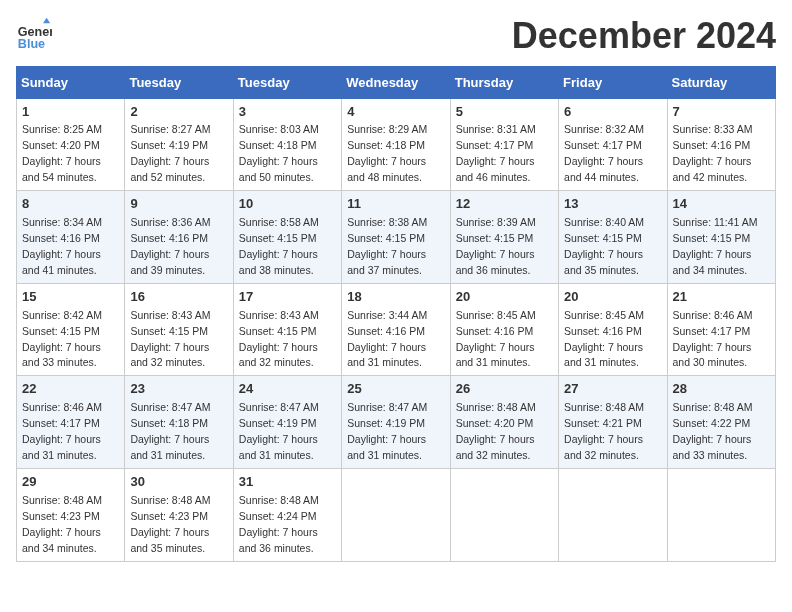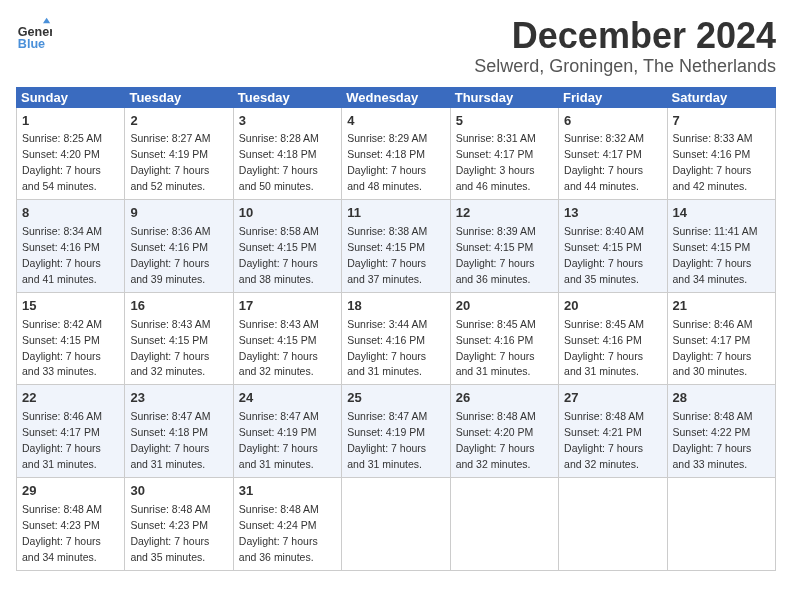--- a/index.html
+++ b/index.html
@@ -19,41 +19,41 @@
     .logo {
       display: flex;
       align-items: center;
       gap: 4px;
     }
     .logo-icon {
       width: 36px;
       height: 36px;
     }
     .title-block {
-      text-align: right;
+      text-align: center;
     }
     .month-title {
       font-size: 36px;
       font-weight: bold;
       color: #333;
       line-height: 1.1;
     }
     .location-title {
       font-size: 18px;
       color: #555;
     }
     table {
       width: 100%;
       border-collapse: collapse;
       font-size: 11px;
     }
     thead tr th {
       background-color: #3a6bbf;
       color: #fff;
-      padding: 2px 4px;
+      padding: 8px 4px;
       text-align: left;
       font-size: 13px;
       font-weight: bold;
       border: 1px solid #3a6bbf;
     }
     tbody tr td {
       border: 1px solid #ccc;
       vertical-align: top;
       padding: 4px 5px;
       height: 88px;
@@ -87,43 +87,42 @@
 <div class="header">
   <div class="logo">
     <svg class="logo-icon" viewBox="0 0 40 40">
       <text x="2" y="22" font-size="14" font-weight="bold" fill="#333" font-family="Arial">General</text>
       <text x="2" y="36" font-size="14" font-weight="bold" fill="#4a90d9" font-family="Arial">Blue</text>
       <polygon points="30,8 38,8 34,2" fill="#4a90d9"></polygon>
     </svg>
   </div>
   <div class="title-block">
     <div class="month-title">December 2024</div>
-    <div class="location-title">Selwerd, Groningen, The Netherlands</div>
   </div>
 </div>
 
 <table>
   <thead>
     <tr id="header-row">
     <th>Sunday</th>
         <th>Tuesday</th>
         <th>Tuesday</th>
         <th>Wednesday</th>
         <th>Thursday</th>
         <th>Friday</th>
         <th>Saturday</th>
       </tr>
   </thead>
   <tbody id="calendar-body">
   <tr>
         <td><span class="day-number">1</span><span class="day-info">Sunrise: 8:25 AM</span><br><span class="day-info">Sunset: 4:20 PM</span><br><span class="day-info">Daylight: 7 hours and 54 minutes.</span></td>
         <td><span class="day-number">2</span><span class="day-info">Sunrise: 8:27 AM</span><br><span class="day-info">Sunset: 4:19 PM</span><br><span class="day-info">Daylight: 7 hours and 52 minutes.</span></td>
-        <td><span class="day-number">3</span><span class="day-info">Sunrise: 8:28 AM</span><br><span class="day-info">Sunset: 4:18 PM</span><br><span class="day-info">Daylight: 7 hours and 50 minutes.</span></td>
+        <td><span class="day-number">3</span><span class="day-info">Sunrise: 8:03 AM</span><br><span class="day-info">Sunset: 4:18 PM</span><br><span class="day-info">Daylight: 7 hours and 50 minutes.</span></td>
         <td><span class="day-number">4</span><span class="day-info">Sunrise: 8:29 AM</span><br><span class="day-info">Sunset: 4:18 PM</span><br><span class="day-info">Daylight: 7 hours and 48 minutes.</span></td>
-        <td><span class="day-number">5</span><span class="day-info">Sunrise: 8:31 AM</span><br><span class="day-info">Sunset: 4:17 PM</span><br><span class="day-info">Daylight: 3 hours and 46 minutes.</span></td>
+        <td><span class="day-number">5</span><span class="day-info">Sunrise: 8:31 AM</span><br><span class="day-info">Sunset: 4:17 PM</span><br><span class="day-info">Daylight: 7 hours and 46 minutes.</span></td>
         <td><span class="day-number">6</span><span class="day-info">Sunrise: 8:32 AM</span><br><span class="day-info">Sunset: 4:17 PM</span><br><span class="day-info">Daylight: 7 hours and 44 minutes.</span></td>
         <td><span class="day-number">7</span><span class="day-info">Sunrise: 8:33 AM</span><br><span class="day-info">Sunset: 4:16 PM</span><br><span class="day-info">Daylight: 7 hours and 42 minutes.</span></td>
       </tr>
       <tr>
         <td><span class="day-number">8</span><span class="day-info">Sunrise: 8:34 AM</span><br><span class="day-info">Sunset: 4:16 PM</span><br><span class="day-info">Daylight: 7 hours and 41 minutes.</span></td>
         <td><span class="day-number">9</span><span class="day-info">Sunrise: 8:36 AM</span><br><span class="day-info">Sunset: 4:16 PM</span><br><span class="day-info">Daylight: 7 hours and 39 minutes.</span></td>
         <td><span class="day-number">10</span><span class="day-info">Sunrise: 8:58 AM</span><br><span class="day-info">Sunset: 4:15 PM</span><br><span class="day-info">Daylight: 7 hours and 38 minutes.</span></td>
         <td><span class="day-number">11</span><span class="day-info">Sunrise: 8:38 AM</span><br><span class="day-info">Sunset: 4:15 PM</span><br><span class="day-info">Daylight: 7 hours and 37 minutes.</span></td>
         <td><span class="day-number">12</span><span class="day-info">Sunrise: 8:39 AM</span><br><span class="day-info">Sunset: 4:15 PM</span><br><span class="day-info">Daylight: 7 hours and 36 minutes.</span></td>
         <td><span class="day-number">13</span><span class="day-info">Sunrise: 8:40 AM</span><br><span class="day-info">Sunset: 4:15 PM</span><br><span class="day-info">Daylight: 7 hours and 35 minutes.</span></td>

